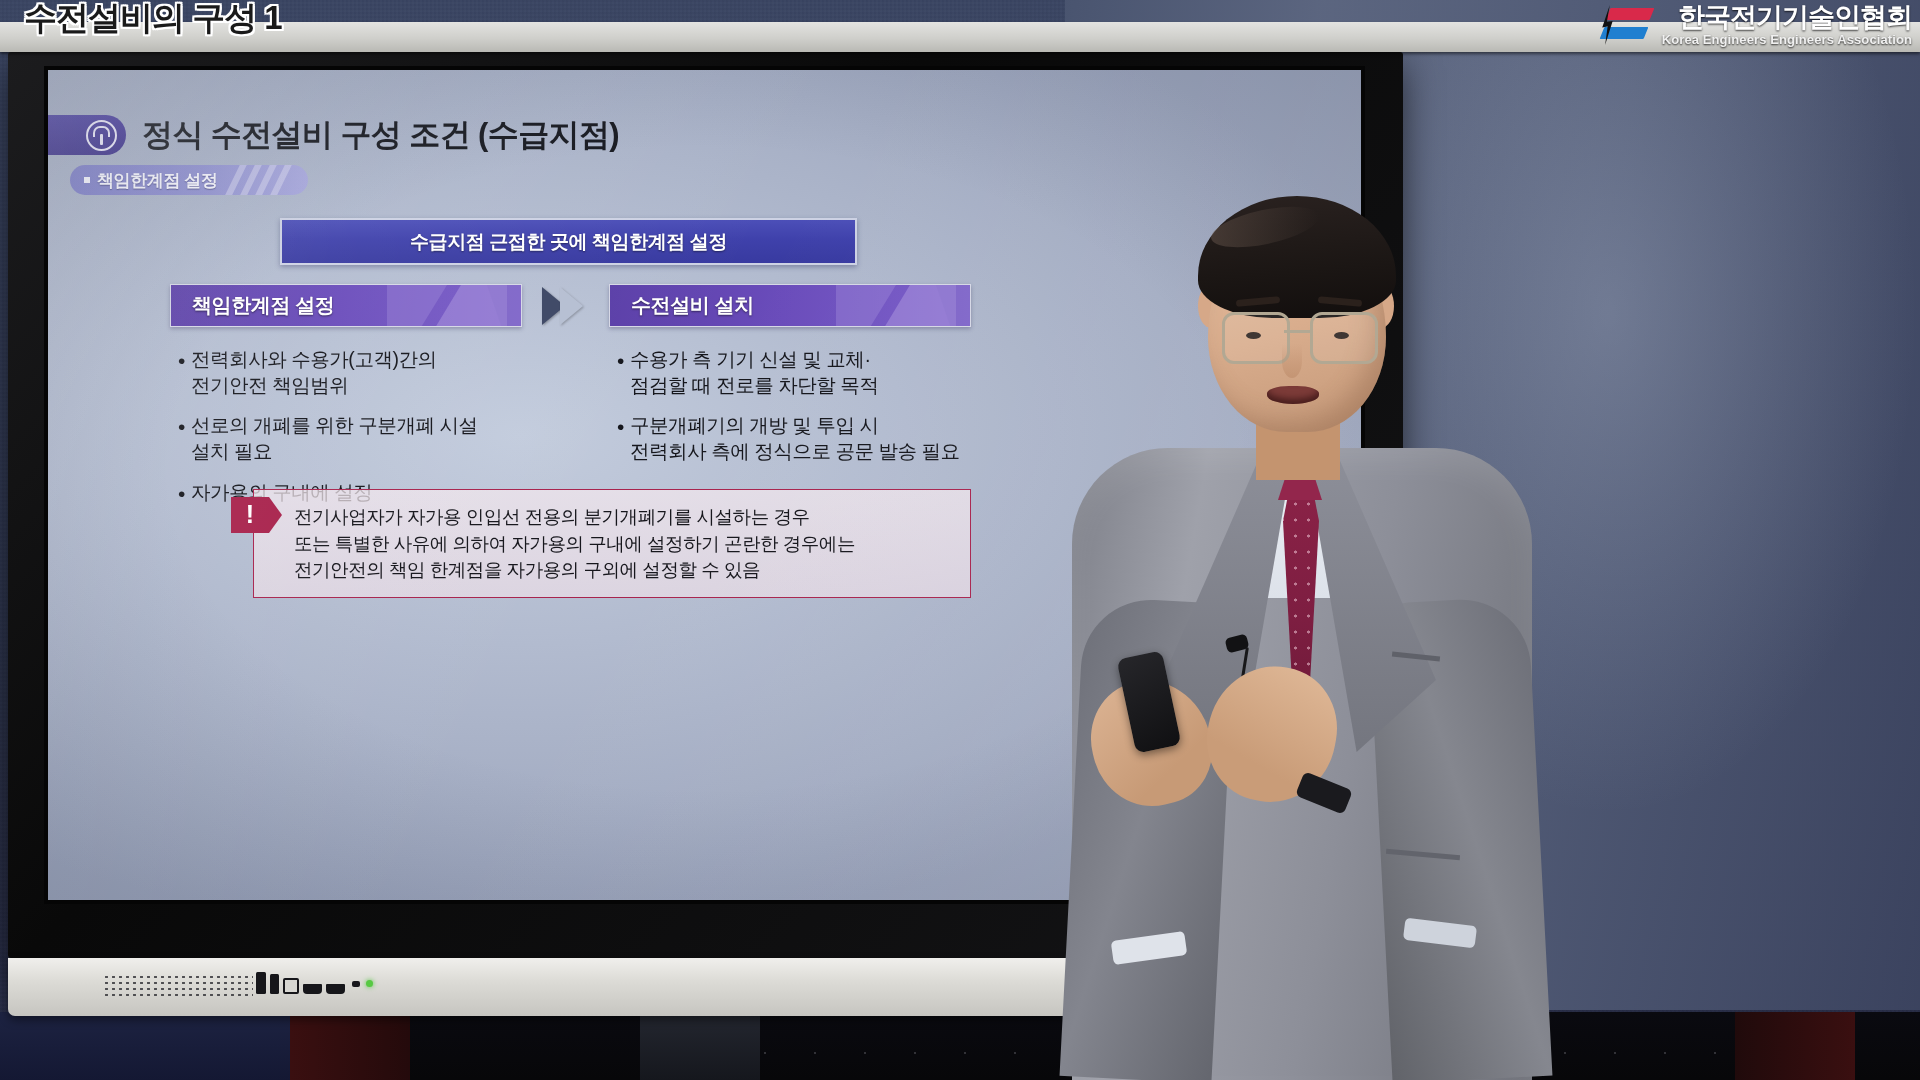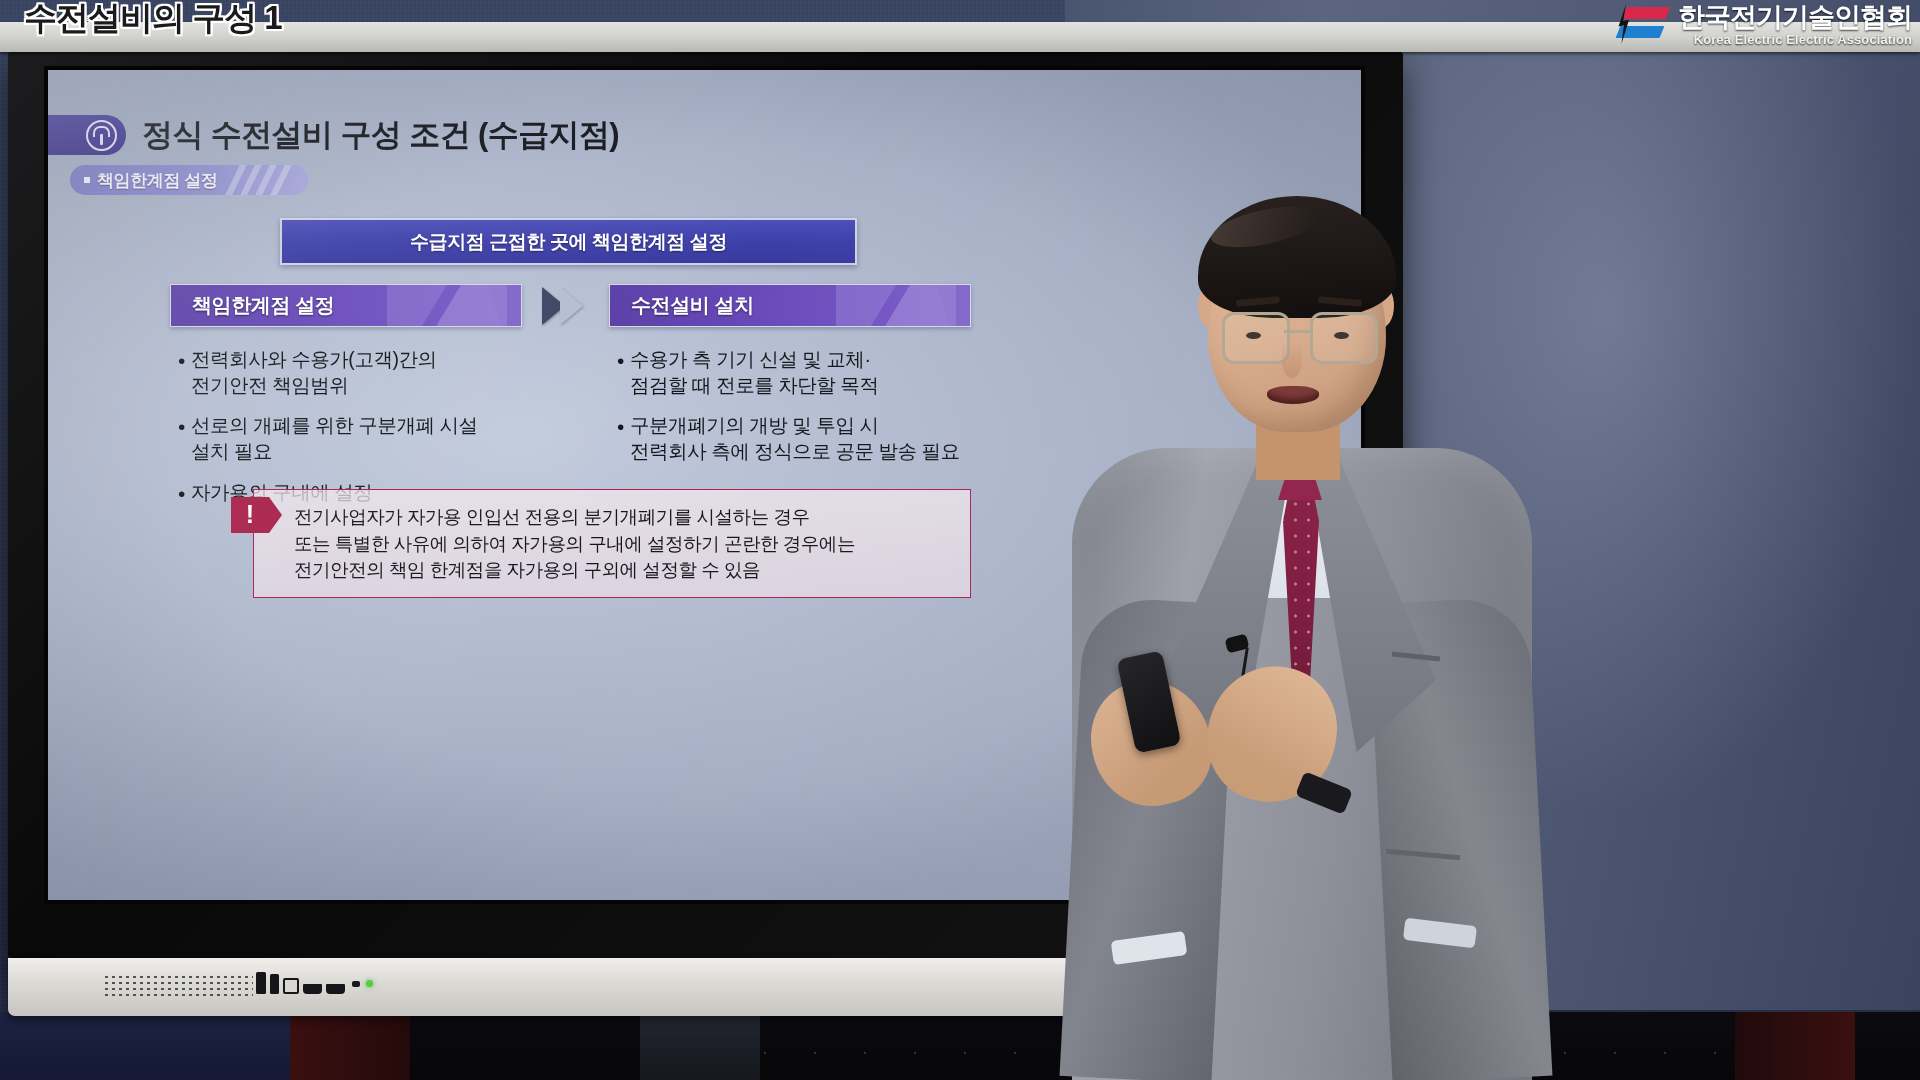--- a/index.html
+++ b/index.html
@@ -47,21 +47,21 @@
     background:linear-gradient(180deg,#e3e3e0 0%,#cfcfcb 55%,#b9b9b4 100%);
     box-shadow:0 2px 3px rgba(0,0,0,.5);}
   .topbar-title{position:absolute;left:24px;top:-4px;z-index:5;
     font-size:33px;font-weight:bold;color:#1a1a1a;letter-spacing:-1px;
     white-space:nowrap;
     text-shadow:
       -2px -2px 0 #fff, 2px -2px 0 #fff, -2px 2px 0 #fff, 2px 2px 0 #fff,
       0 -2px 0 #fff, 0 2px 0 #fff, -2px 0 0 #fff, 2px 0 0 #fff;}
 
   
-  .logo{position:absolute;right:8px;top:4px;display:flex;gap:6px;z-index:6;}
+  .logo{position:absolute;right:8px;top:4px;display:flex;align-items:center;gap:6px;z-index:6;}
   .logo-mark{position:relative;width:62px;height:40px;flex:none;}
   .logo-mark .bar{position:absolute;height:12px;border-radius:1px;transform:skewX(-22deg);}
   .logo-mark .bar.red{left:14px;top:3px;width:44px;background:#d9294a;}
   .logo-mark .bar.blue{left:8px;top:22px;width:44px;background:#1f7fd0;}
   .logo-mark .spark{position:absolute;left:6px;top:0px;width:18px;height:40px;
     background:#111;
     clip-path:polygon(56% 0%,40% 42%,72% 40%,30% 100%,44% 54%,14% 56%);}
   .logo-text{line-height:1;text-align:right;}
   .logo-kr{font-size:27px;font-weight:bold;color:#fff;letter-spacing:-1px;
     text-shadow:0 1px 2px rgba(0,0,0,.75);white-space:nowrap;}
@@ -461,18 +461,18 @@
     <div class="topbar-strip"></div>
     <div class="topbar-title">수전설비의 구성 1</div>
     <div class="logo">
       <div class="logo-mark">
         <span class="bar red"></span>
         <span class="bar blue"></span>
         <span class="spark"></span>
       </div>
       <div class="logo-text">
         <div class="logo-kr">한국전기기술인협회</div>
-        <div class="logo-en">Korea Electric Electric Association</div>
+        <div class="logo-en">Korea Engineers Engineers Association</div>
       </div>
     </div>
   </div>
 
 </div>
 
 </body></html>

